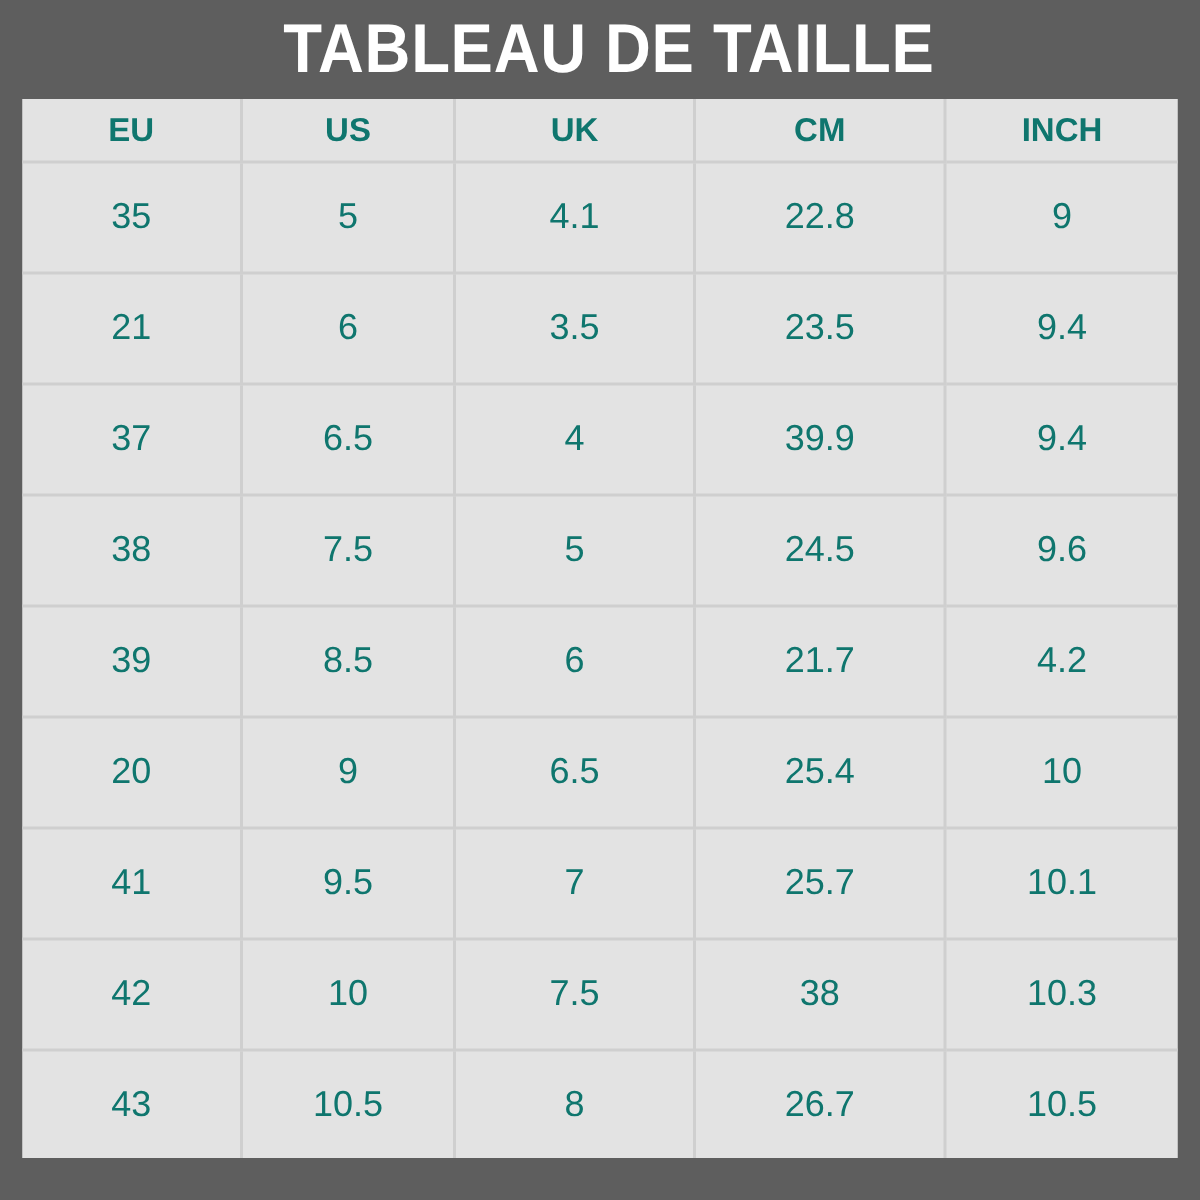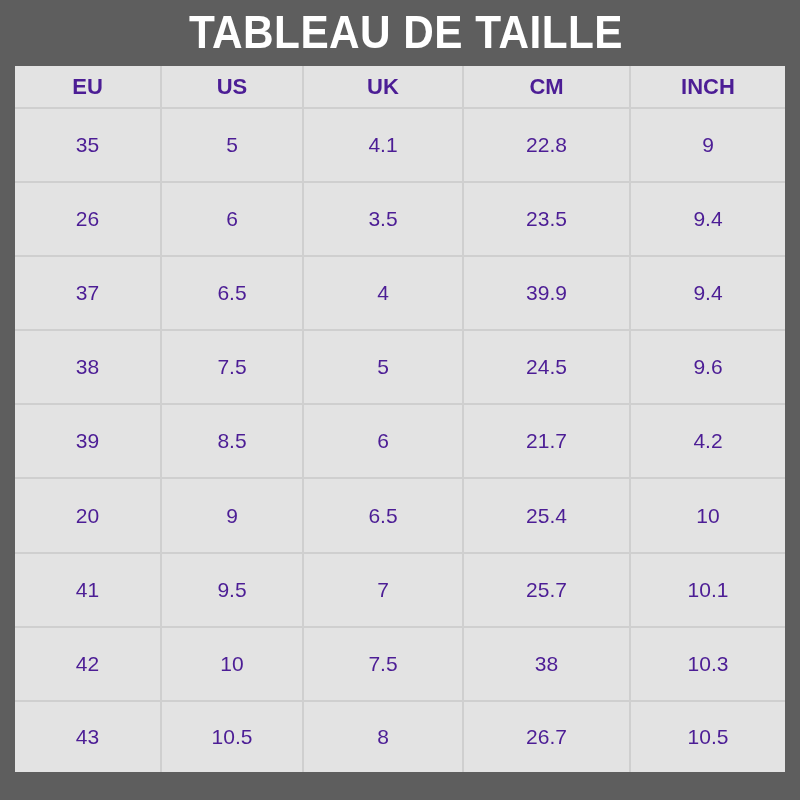--- a/index.html
+++ b/index.html
@@ -49,30 +49,30 @@
     border-collapse: collapse;
     border-style: hidden; 
     table-layout: fixed;
     background: #e3e3e3;
   }
   table.size-table th,
   table.size-table td {
     border: 2px solid #cfcfcf;
     text-align: center;
     vertical-align: middle;
-    color: #4c1d95;
+    color: #0f766e;
     background: #e3e3e3;
   }
   table.size-table th {
     height: 42px;
     font-size: 22px;
     font-weight: 700;
   }
   table.size-table td {
-    font-size: 21px;
+    font-size: 24px;
     font-weight: 400;
   }
   col.c-eu   { width: 146px; }
   col.c-us   { width: 142px; }
   col.c-uk   { width: 160px; }
   col.c-cm   { width: 167px; }
   col.c-inch { width: 155px; }
 </style>
 </head>
 <body>
@@ -103,21 +103,21 @@
       </thead>
       <tbody>
         <tr>
           <td>35</td>
           <td>5</td>
           <td>4.1</td>
           <td>22.8</td>
           <td>9</td>
         </tr>
         <tr>
-          <td>26</td>
+          <td>21</td>
           <td>6</td>
           <td>3.5</td>
           <td>23.5</td>
           <td>9.4</td>
         </tr>
         <tr>
           <td>37</td>
           <td>6.5</td>
           <td>4</td>
           <td>39.9</td>

